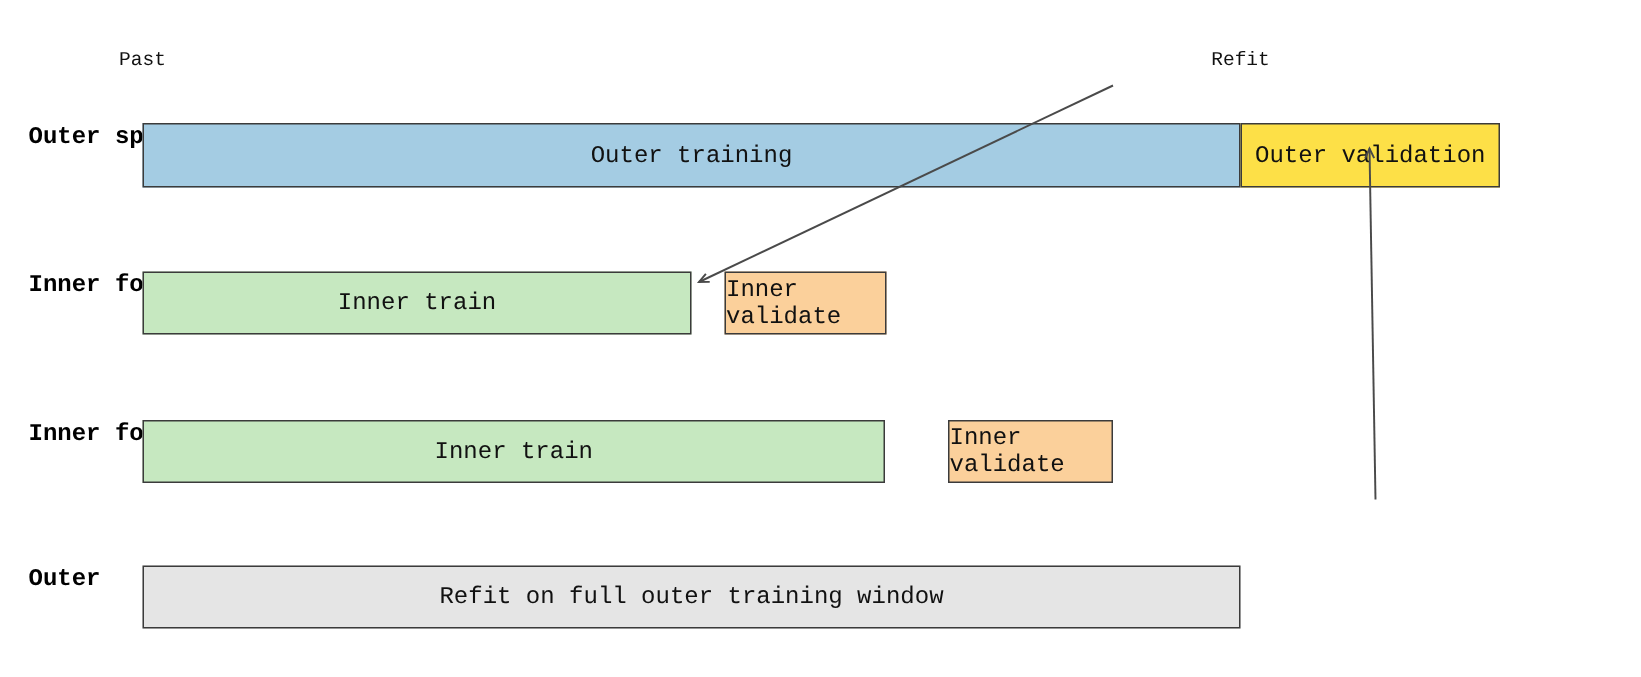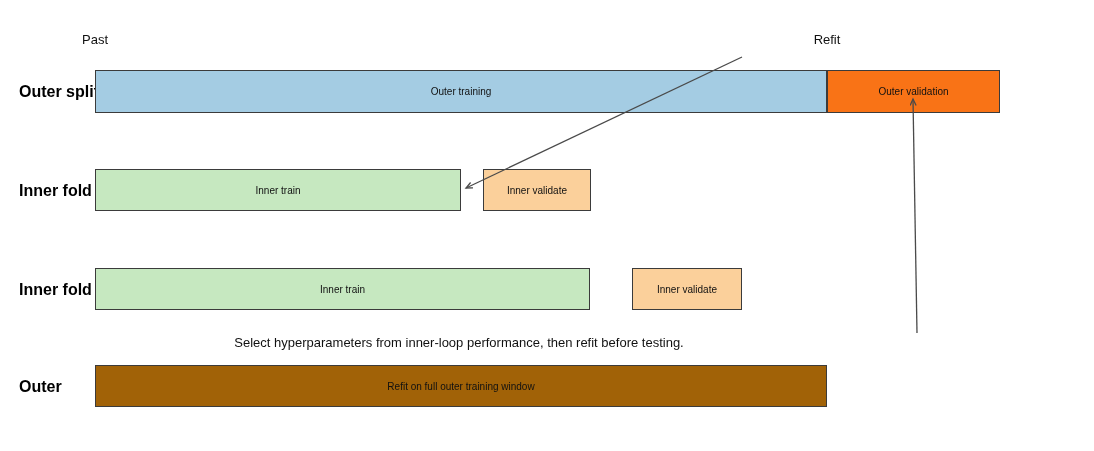--- a/index.html
+++ b/index.html
@@ -1,21 +1,21 @@
 <!DOCTYPE html>
 <html><head>
 <meta charset="utf-8">
 <style>
   html, body { margin: 0; padding: 0; background: #ffffff; }
   .fig {
     position: relative;
     width: 1094px;
     height: 451px;
     background: #ffffff;
-    font-family: Liberation Sans, sans-serif;
+    font-family: Liberation Mono, monospace;
     color: #111111;
     overflow: hidden;
   }
   .txt {
     position: absolute;
     font-size: 13px;
     line-height: 1.15;
     white-space: nowrap;
     color: #111111;
   }
@@ -30,22 +30,23 @@
     color: #000000;
   }
   .bar {
     position: absolute;
     height: 42px;
     box-sizing: border-box;
     border: 1.5px solid #3b3b3b;
     display: flex;
     align-items: center;
     justify-content: center;
-    font-size: 10px;
+    font-size: 16px;
     color: #111111;
+    margin-top: 12px;
   }
   
   #bar-outer-training   { left: 95px;  top: 70px;  width: 732px; height: 43px; }
   #bar-outer-validation { left: 827px; top: 70px;  width: 173px; height: 43px; }
   #bar-inner1-train     { left: 95px;  top: 169px; width: 366px; }
   #bar-inner1-validate  { left: 483px; top: 169px; width: 108px; }
   #bar-inner2-train     { left: 95px;  top: 268px; width: 495px; }
   #bar-inner2-validate  { left: 632px; top: 268px; width: 110px; }
   #bar-refit            { left: 95px;  top: 365px; width: 732px; }
   
@@ -76,43 +77,42 @@
 
 
   <div class="row-label" id="row-label-1">Outer split</div>
   <div class="row-label" id="row-label-2">Inner fold 1</div>
   <div class="row-label" id="row-label-3">Inner fold 2</div>
   <div class="row-label" id="row-label-4">Outer</div>
 
   <div class="bar" id="bar-outer-training" style="background-color: rgb(164, 204, 227);">
     <span>Outer training</span>
   </div>
-  <div class="bar" id="bar-outer-validation" style="background-color: #f97316;">
+  <div class="bar" id="bar-outer-validation" style="background-color: #fde047;">
     <span>Outer validation</span>
   </div>
 
   <div class="bar" id="bar-inner1-train" style="background-color: rgb(198, 232, 192);">
     <span>Inner train</span>
   </div>
   <div class="bar" id="bar-inner1-validate" style="background-color: rgb(251, 208, 155);">
     <span>Inner validate</span>
   </div>
 
   <div class="bar" id="bar-inner2-train" style="background-color: rgb(198, 232, 192);">
     <span>Inner train</span>
   </div>
   <div class="bar" id="bar-inner2-validate" style="background-color: rgb(251, 208, 155);">
     <span>Inner validate</span>
   </div>
 
-  <div class="bar" id="bar-refit" style="background-color: #a16207; text-align: right;">
+  <div class="bar" id="bar-refit" style="background-color: #e5e5e5; text-align: right;">
     <span>Refit on full outer training window</span>
   </div>
 
-  <div class="txt centered" id="select-note">Select hyperparameters from inner-loop performance, then refit before testing.</div>
 
   <svg class="arrows" viewBox="0 0 1094 451" xmlns="http://www.w3.org/2000/svg">
     <defs>
       <marker id="ah" markerWidth="10" markerHeight="10" refX="7" refY="3.5" orient="auto" markerUnits="userSpaceOnUse">
         <path d="M0.5,0.5 L7,3.5 L0.5,6.5" fill="none" stroke="#4a4a4a" stroke-width="1.3"></path>
       </marker>
     </defs>
     <line x1="742" y1="57" x2="466" y2="188" stroke="#4a4a4a" stroke-width="1.3" marker-end="url(#ah)"></line>
     <line x1="917" y1="333" x2="913" y2="99" stroke="#4a4a4a" stroke-width="1.3" marker-end="url(#ah)"></line>
   </svg>

